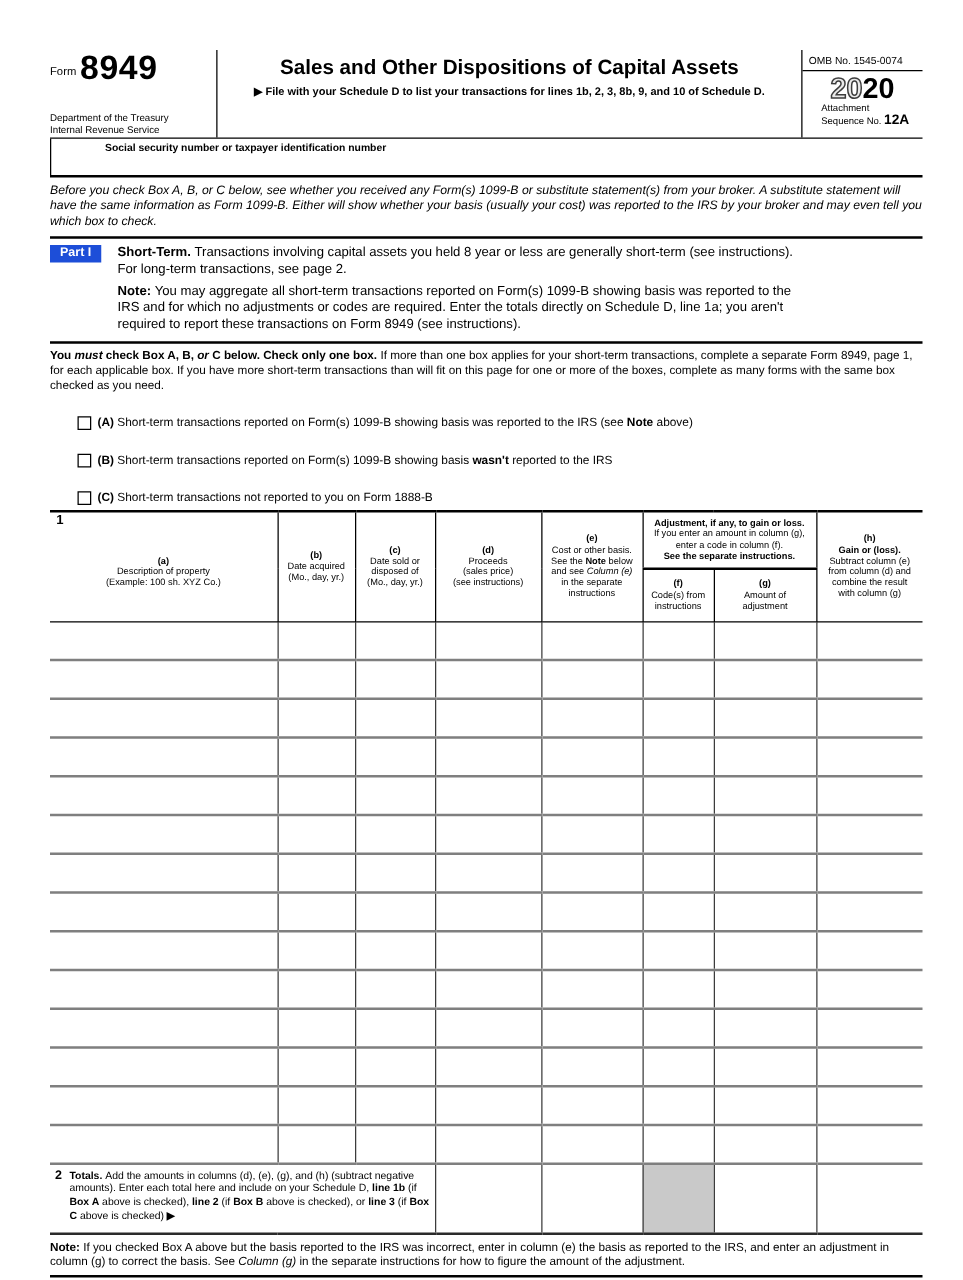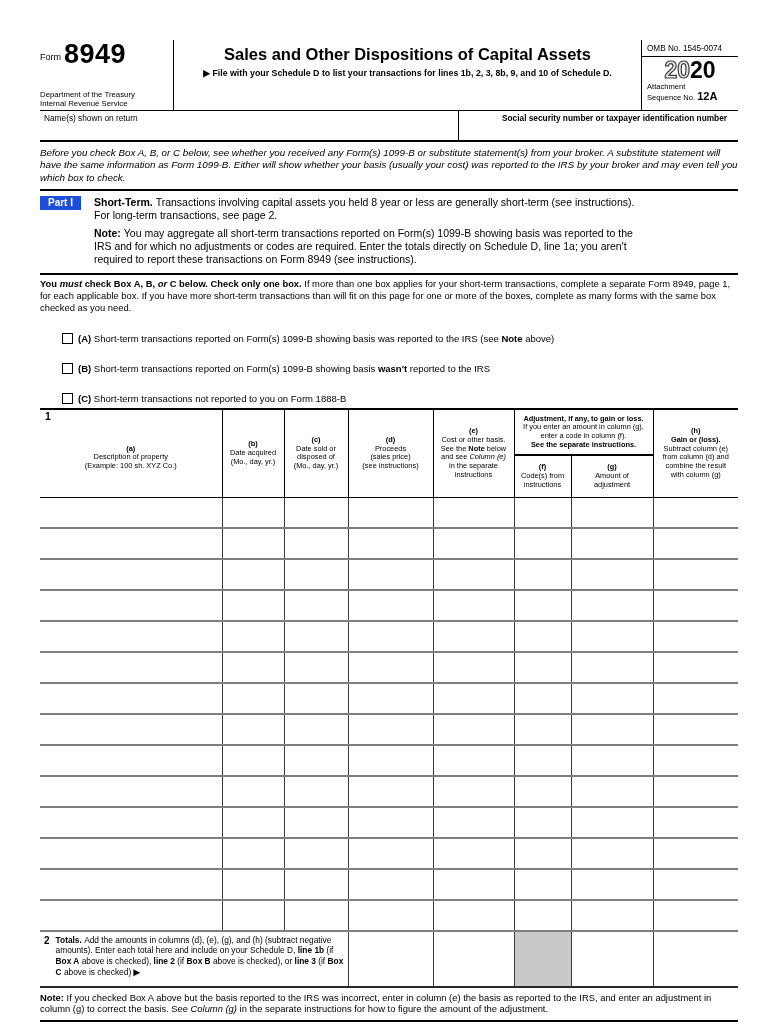--- a/index.html
+++ b/index.html
@@ -17,21 +17,21 @@
   .form-num{font-size:27px;font-weight:bold;letter-spacing:.5px;line-height:24px;}
   .dept{font-size:7.8px;line-height:9.2px;}
   .hdr-center{flex:1;text-align:center;padding-top:5px;box-sizing:border-box;}
   .form-title{font-size:16.5px;font-weight:bold;line-height:18px;}
   .instr1{margin-top:8px;font-size:8.8px;font-weight:bold;}
   .instr2{margin-top:5px;font-size:8.8px;font-weight:bold;}
   .hdr-right{width:97px;border-left:1px solid #000;box-sizing:border-box;display:flex;flex-direction:column;}
   .omb{font-size:8.2px;padding:4px 0 3px 5px;border-bottom:1px solid #000;}
   .year{text-align:center;font-size:23px;font-weight:bold;line-height:24px;margin-top:1px;}
   .yr-o{color:#e9e9e9;-webkit-text-stroke:1.2px #3d3d3d;}
-  .attach{font-size:7.6px;line-height:8.6px;padding:1px 0 0 5px;}
+  .attach{font-size:7.6px;line-height:8.6px;padding:1px 0 0 5px;margin-left:10px;}
   .attach .seq-val{font-size:11px;font-weight:bold;}
 
   
   .name-row{display:flex;height:29px;border-top:1px solid #000;border-bottom:2.5px solid #000;}
   .name-cell{flex:1;padding:2px 4px;box-sizing:border-box;}
   .ssn-cell{width:280px;border-left:1px solid #000;padding:2px 6px;box-sizing:border-box;}
   .field-label{font-size:8.3px;}
   .ssn-cell .field-label{font-weight:bold;margin-left:37px;}
   .input-area{height:12px;}
 
@@ -104,24 +104,20 @@
         <div class="omb">OMB No. 1545-0074</div>
         <div class="year"><span class="yr-o">20</span><span>20</span></div>
         <div class="attach">
           <div>Attachment</div>
           <div><span>Sequence No. </span><span class="seq-val">12A</span></div>
         </div>
       </div>
     </div>
 
     <div class="name-row">
-      <div class="name-cell">
-        <div class="field-label">Name(s) shown on return</div>
-        <div class="input-area"></div>
-      </div>
       <div class="ssn-cell">
         <div class="field-label">Social security number or taxpayer identification number</div>
         <div class="input-area"></div>
       </div>
     </div>
 
     <div class="intro"><span>Before you check Box A, B, or C below, see whether you received any Form(s) 1099-B or substitute statement(s) from your broker. A substitute statement will have the same information as Form 1099-B. Either will show whether your basis (usually your cost) was reported to the IRS by your broker and may even tell you which box to check.</span></div>
 
     <div class="part1">
       <span class="badge">Part I</span>

